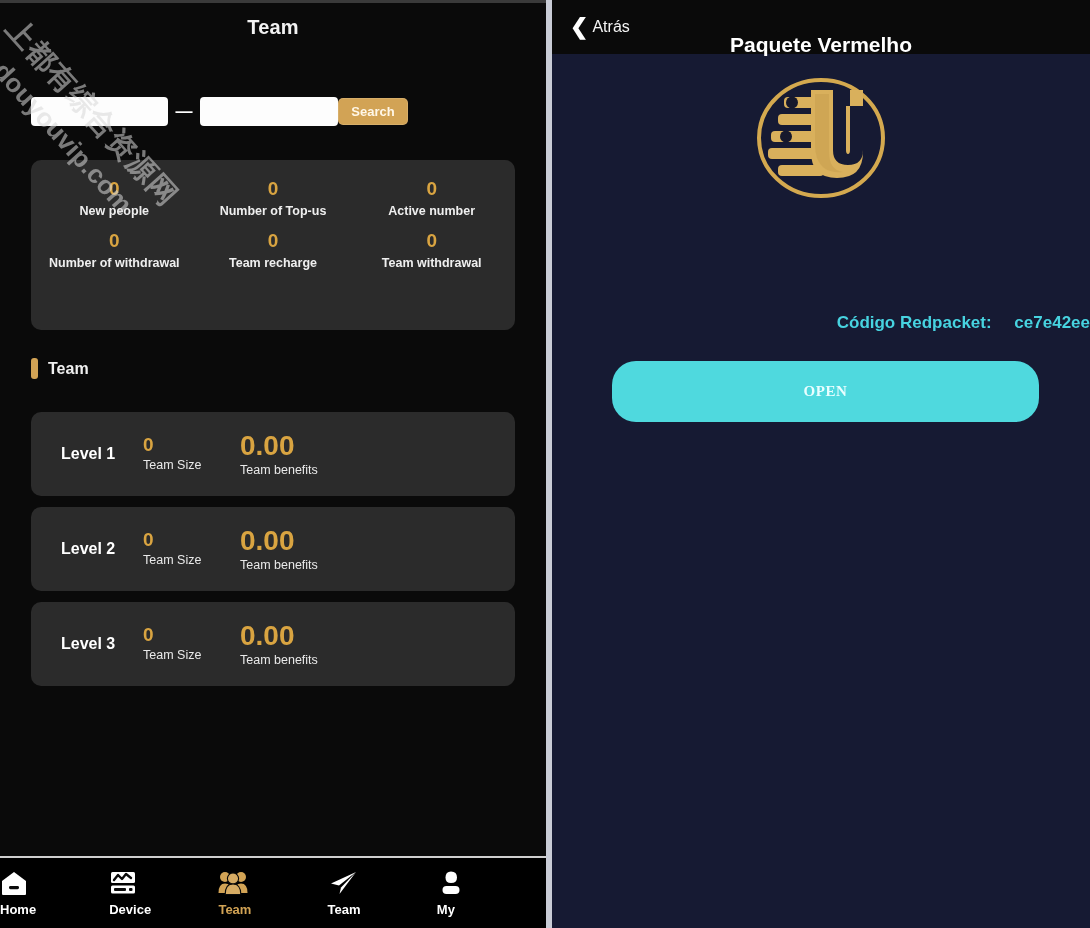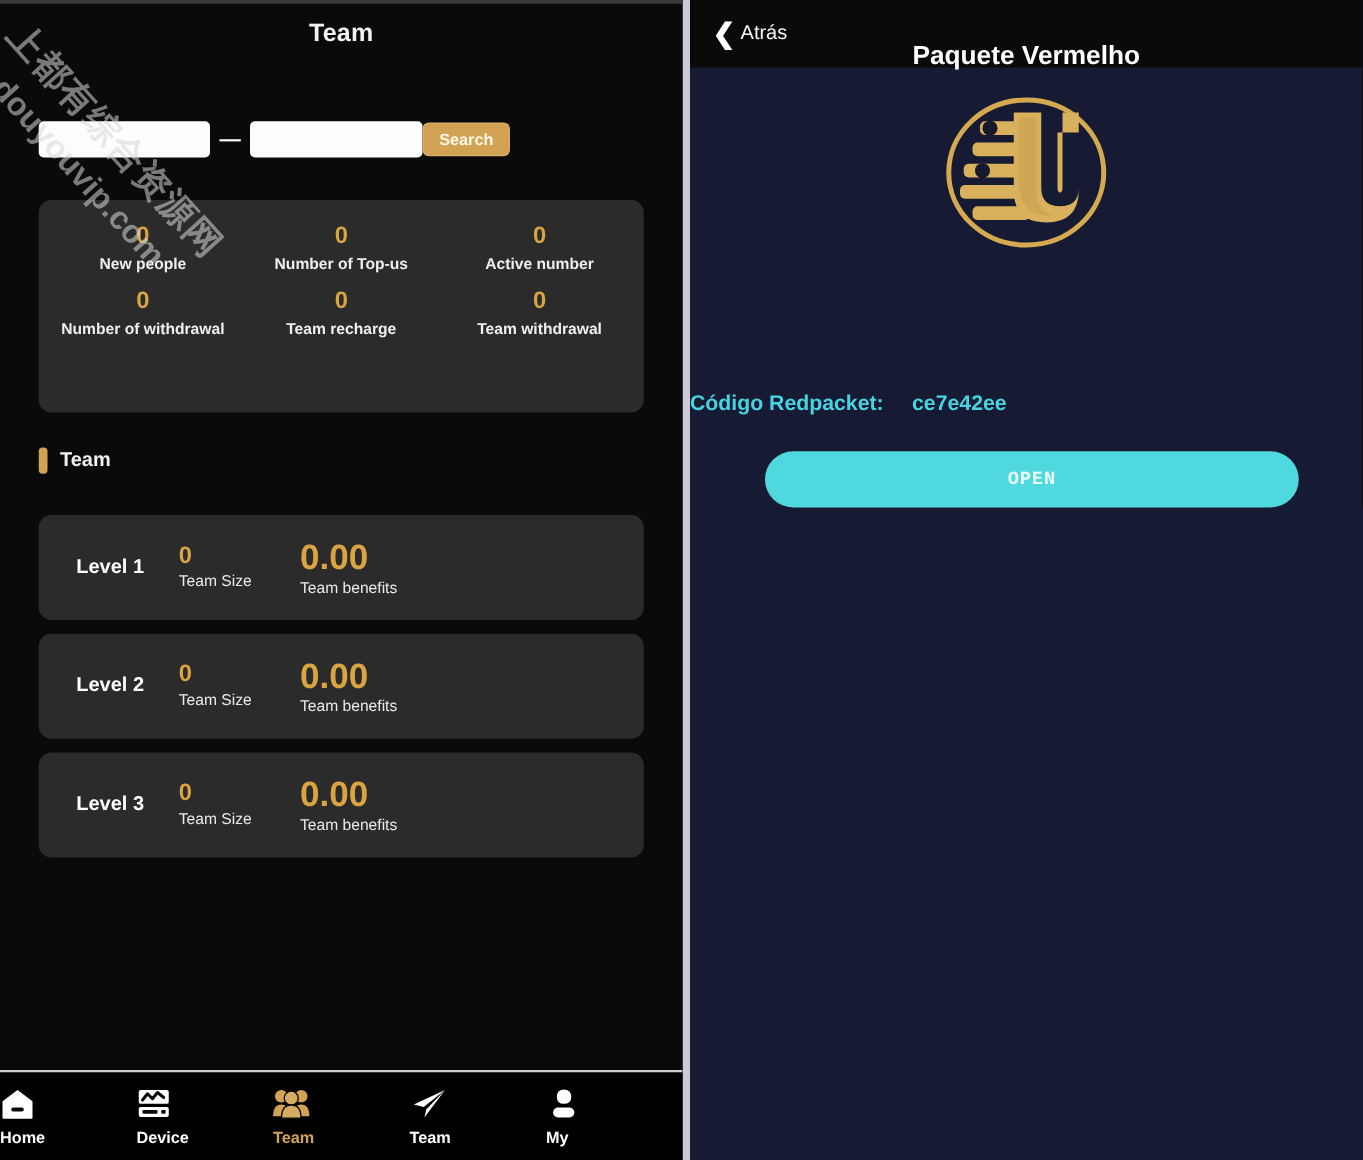--- a/index.html
+++ b/index.html
@@ -311,40 +311,40 @@
     left: 50%;
     top: 68px;
     transform: translateX(-50%);
     width: 140px;
     height: 140px;
   }
   .code-row {
     position: absolute;
     left: 0; top: 313px;
     width: 538px;
-    text-align: left;
+    text-align: right;
     color: #47d3e0;
     font-size: 17px;
     font-weight: bold;
   }
   .code-row .code-value { margin-left: 18px; }
   .open-btn {
     position: absolute;
     left: 60px; top: 361px;
     width: 427px;
-    height: 45px;
+    height: 61px;
     background: #4fd9de;
     border: none;
     border-radius: 24px;
     color: #e9feff;
     font-size: 15px;
     font-weight: bold;
     letter-spacing: 0.6px;
     cursor: pointer;
-    font-family: Liberation Mono, monospace;
+    font-family: Liberation Serif, serif;
   }
 </style>
 </head>
 <body>
 
 <div class="screen">
 
   <div class="left-panel">
     <div class="left-top-rule"></div>
 

